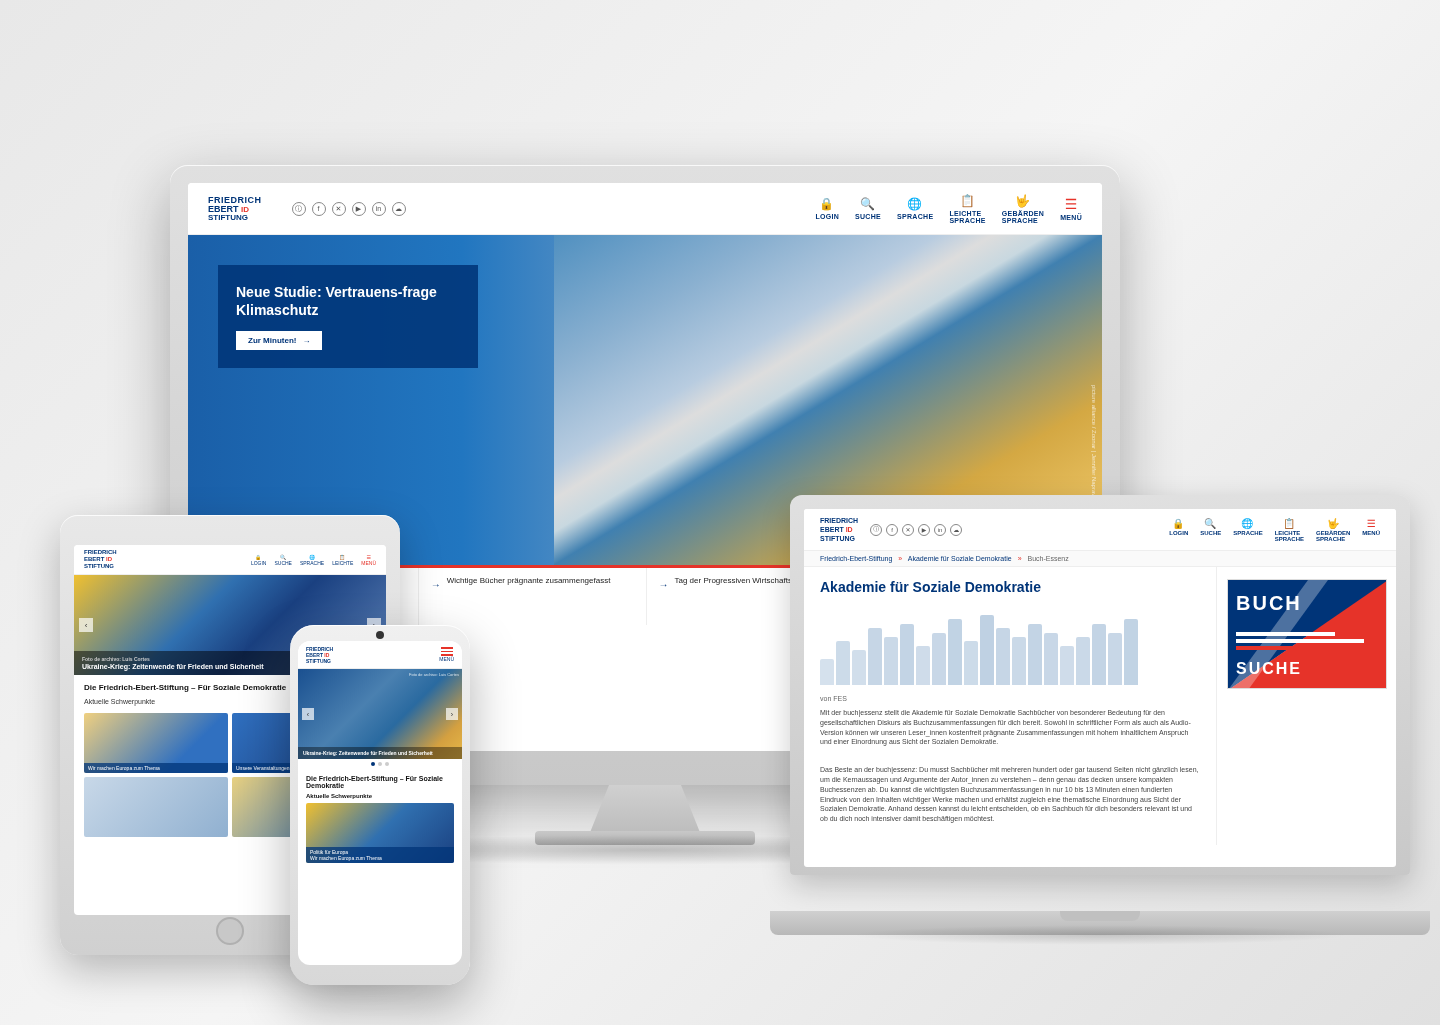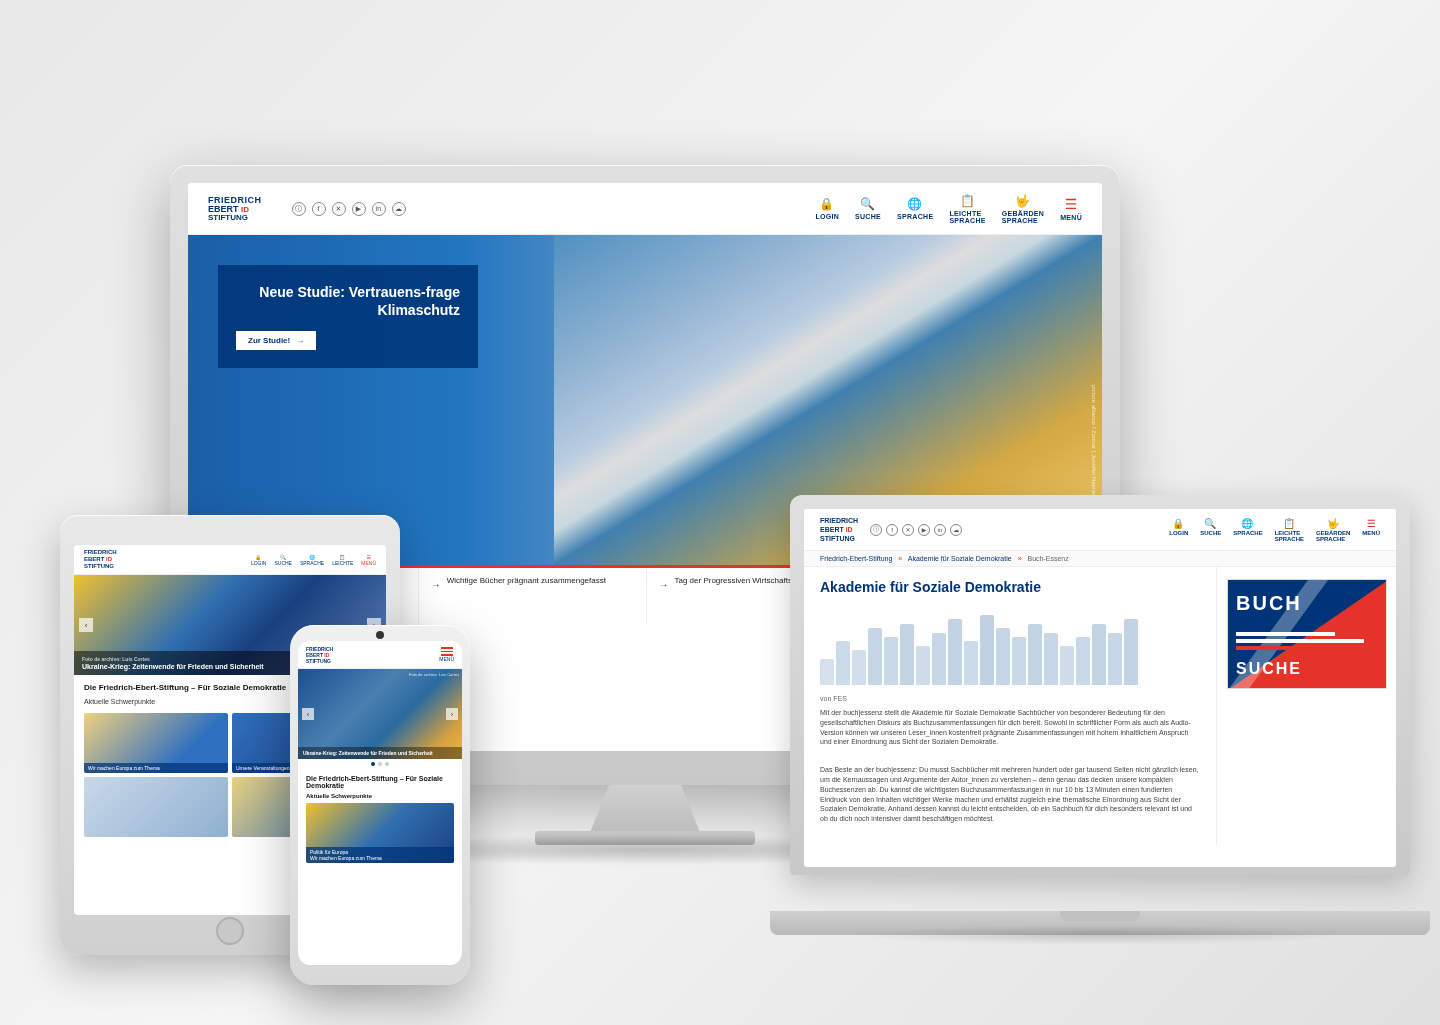--- a/index.html
+++ b/index.html
@@ -132,21 +132,20 @@
       width: 260px;
       background: rgba(0, 52, 120, 0.88);
       padding: 18px;
       color: #fff;
     }
     .hero-title {
       font-size: 14px;
       font-weight: 900;
       line-height: 1.3;
       margin-bottom: 10px;
-      text-align: right;
     }
     .hero-desc {
       font-size: 8px;
       line-height: 1.5;
       margin-bottom: 14px;
       opacity: 0.9;
     }
     .hero-btn {
       display: inline-flex;
       align-items: center;
@@ -699,35 +698,35 @@
             </div>
           </div>
         </div>
 
         <div class="hero-section">
 
           <div style="position:absolute;right:0;top:0;bottom:0;width:60%;background:linear-gradient(to bottom right, #5090c0 0%, #8ab0d0 20%, #b8cce0 35%, #ddd 40%, #c8d8e0 45%, #4080b0 50%, #d4a843 75%, #e8c060 90%, #c89030 100%);"></div>
           <div class="hero-content">
             <div class="hero-title">Neue Studie: Vertrauens-frage Klimaschutz</div>
             <div class="hero-btn">
-              <span>Zur Studie!</span>
+              <span>Zur Minuten!</span>
               <span>→</span>
             </div>
           </div>
           <div class="photo-credit">picture alliance / Zoonar | Jennifer Naprave</div>
         </div>
 
         <div class="news-bar">
           <div class="news-item active">
             <span class="news-arrow">→</span>
             <span>Neue Studie: Vertrauensfrage Klimaschutz</span>
           </div>
           <div class="news-item">
             <span class="news-arrow">→</span>
-            <span>Wichtige Bücher prägnant zusammengefasst</span>
+            <span>Wichtige Bücher prägnante zusammengefasst</span>
           </div>
           <div class="news-item">
             <span class="news-arrow">→</span>
             <span>Tag der Progressiven Wirtschaftspolitik 20.3.2024</span>
           </div>
           <div class="news-item">
             <span class="news-arrow">→</span>
             <span>Demos gegen Rechtsextremismus</span>
           </div>
         </div>

